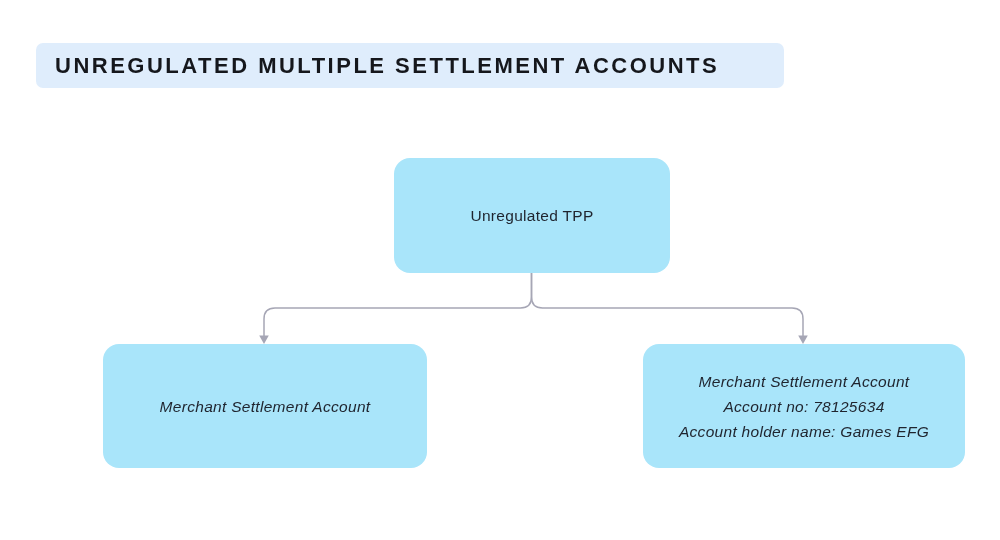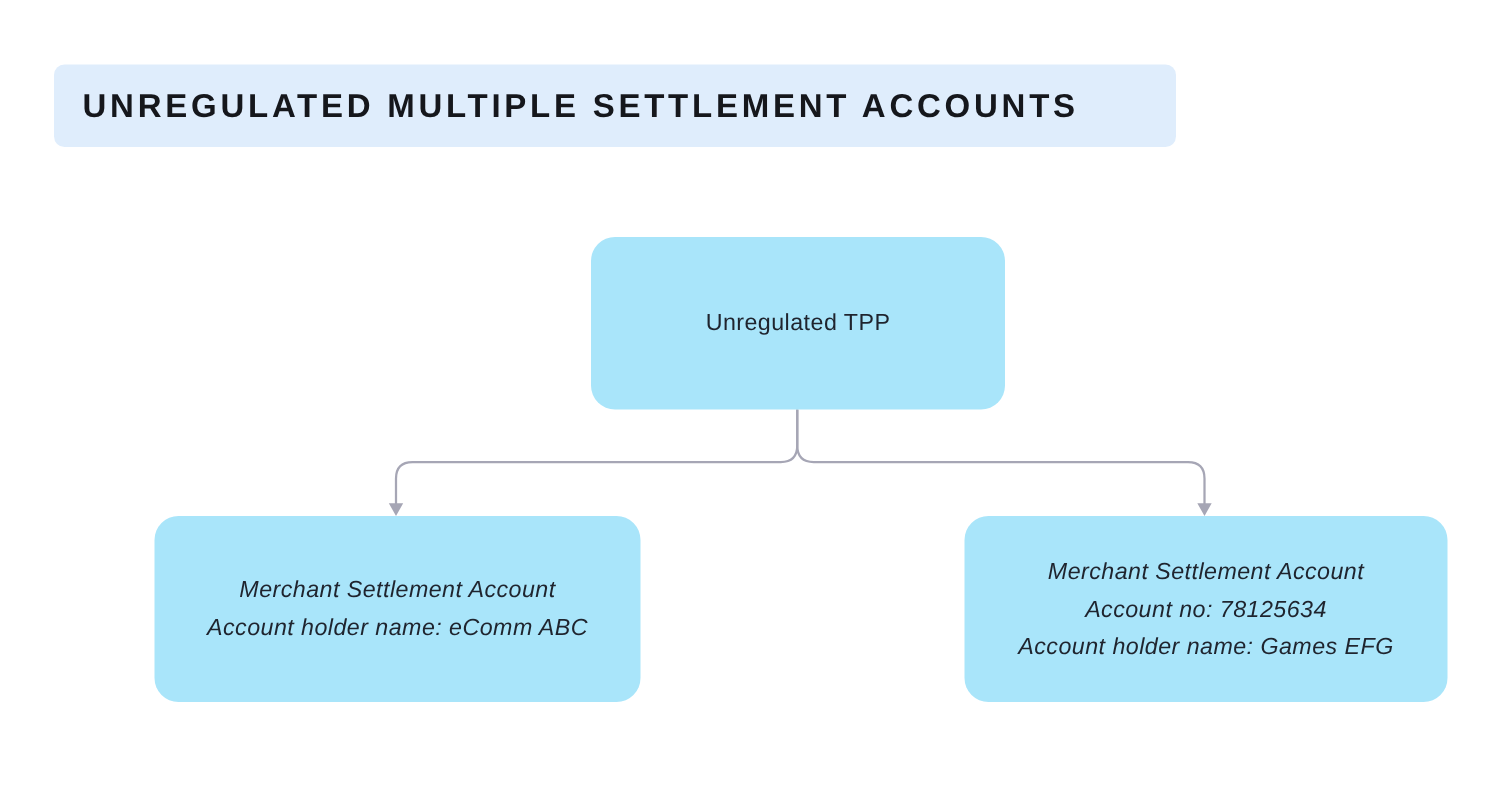--- a/index.html
+++ b/index.html
@@ -13,21 +13,21 @@
     height: 540px;
     background: var(--background, #ffffff);
     font-family: "Liberation Sans", sans-serif;
     overflow: hidden;
   }
   .title-box {
     position: absolute;
     left: 36px;
     top: 43px;
     width: 748px;
-    height: 55px;
+    height: 45px;
     box-sizing: border-box;
     background: var(--title-fill, #dfedfc);
     border-radius: 7px;
     display: flex;
     align-items: center;
     padding-left: 19px;
   }
   .title-box span {
     font-size: 22px;
     font-weight: 700;
@@ -107,21 +107,20 @@
     <path class="arrow" d="M259.2 335.5 L268.8 335.5 L264 344 Z"></path>
     <path class="arrow" d="M798.2 335.5 L807.8 335.5 L803 344 Z"></path>
   </svg>
 
   <div class="node root">
     <span>Unregulated TPP</span>
   </div>
 
   <div class="node child left">
     <div>Merchant Settlement Account</div>
-    <div>Account holder name: eComm ABC</div>
   </div>
 
   <div class="node child right">
     <div>Merchant Settlement Account</div>
     <div>Account no: 78125634</div>
     <div>Account holder name: Games EFG</div>
   </div>
 
 </div>
 

